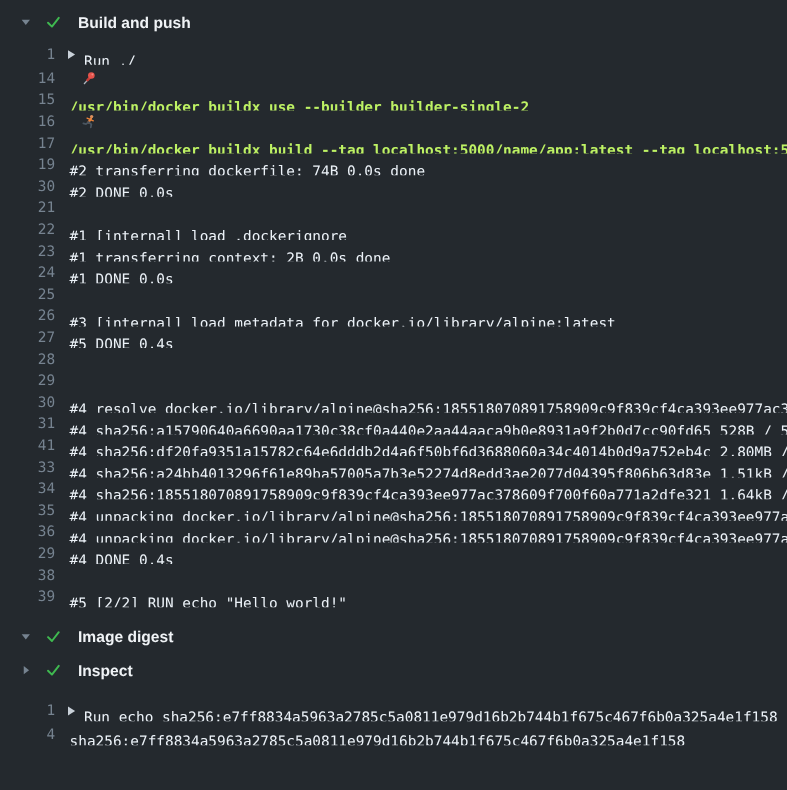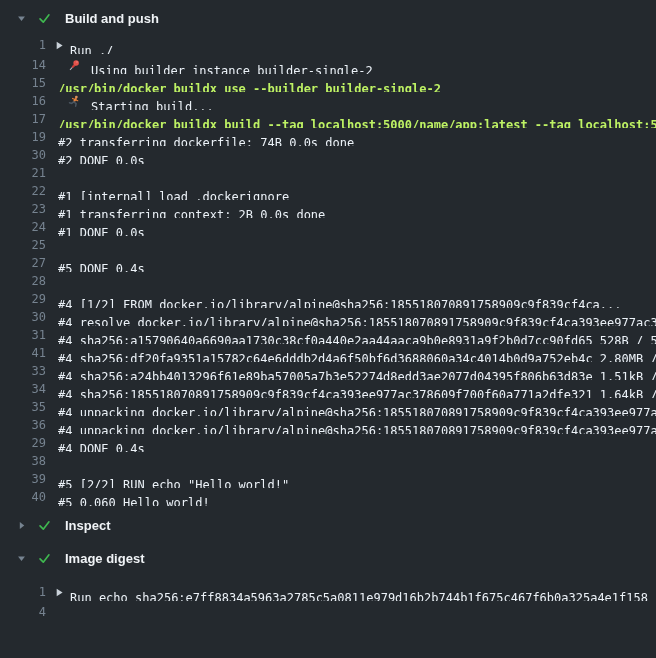--- a/index.html
+++ b/index.html
@@ -116,77 +116,77 @@
     </div>
     <div class="log-block log-block-build">
       <div class="log-line group-gap"><span class="gutter">1</span><span class="content run-cmd"><span class="run-arrow-wrap"><svg width="9" height="9" viewBox="0 0 16 16">
               <path d="M3 1.5L13.5 8L3 14.5z" fill="#c9d1d9"></path>
             </svg></span><span class="line-text">Run ./</span></span></div>
       <div class="log-line"><span class="gutter">14</span><span class="content"><span class="emoji-wrap"><svg width="13" height="13" viewBox="0 0 16 16">
               <path d="M2.5 13.5L7.2 8.3" stroke="#b0b6bf" stroke-width="1.3"></path>
               <path d="M6 9.5L8.8 6.7" stroke="#c93c37" stroke-width="2.6" stroke-linecap="round"></path>
               <circle cx="10" cy="4.8" r="3.4" fill="#e5534b"></circle>
               <circle cx="11.1" cy="3.7" r="1" fill="#f08a84"></circle>
-            </svg></span><span class="line-text">Using builder instance builder-single-2</span></span></div>
+            </svg></span></span></div>
       <div class="log-line cmd"><span class="gutter">15</span><span class="content"><span class="line-text">/usr/bin/docker buildx use --builder builder-single-2</span></span></div>
       <div class="log-line"><span class="gutter">16</span><span class="content"><span class="emoji-wrap"><svg width="13" height="13" viewBox="0 0 16 16">
               <circle cx="10.3" cy="2.6" r="1.7" fill="#d9905f"></circle>
               <path d="M9.6 4.8L7.2 8.4" stroke="#e8823a" stroke-width="2.4" stroke-linecap="round"></path>
               <path d="M12 7L8.6 5.6L5.6 4.2" stroke="#e8823a" stroke-width="1.4" stroke-linecap="round" fill="none"></path>
               <path d="M7.2 8.4L10 10.6L9.4 13.8" stroke="#4a5560" stroke-width="1.8" stroke-linecap="round" fill="none"></path>
               <path d="M7.2 8.4L4.4 10.4L1.8 9.6" stroke="#4a5560" stroke-width="1.8" stroke-linecap="round" fill="none"></path>
-            </svg></span><span class="line-text">Starting build...</span></span></div>
+            </svg></span></span></div>
       <div class="log-line cmd"><span class="gutter">17</span><span class="content"><span class="line-text">/usr/bin/docker buildx build --tag localhost:5000/name/app:latest --tag localhost:5000</span></span></div>
       <div class="log-line"><span class="gutter">19</span><span class="content"><span class="line-text">#2 transferring dockerfile: 74B 0.0s done</span></span></div>
       <div class="log-line"><span class="gutter">30</span><span class="content"><span class="line-text">#2 DONE 0.0s</span></span></div>
       <div class="log-line"><span class="gutter">21</span><span class="content"><span class="line-text"></span></span></div>
       <div class="log-line"><span class="gutter">22</span><span class="content"><span class="line-text">#1 [internal] load .dockerignore</span></span></div>
       <div class="log-line"><span class="gutter">23</span><span class="content"><span class="line-text">#1 transferring context: 2B 0.0s done</span></span></div>
       <div class="log-line"><span class="gutter">24</span><span class="content"><span class="line-text">#1 DONE 0.0s</span></span></div>
       <div class="log-line"><span class="gutter">25</span><span class="content"><span class="line-text"></span></span></div>
+      <div class="log-line"><span class="gutter">26</span><span class="content"><span class="line-text">#3 [internal] load metadata for docker.io/library/alpine:latest</span></span></div>
       <div class="log-line"><span class="gutter">27</span><span class="content"><span class="line-text">#5 DONE 0.4s</span></span></div>
       <div class="log-line"><span class="gutter">28</span><span class="content"><span class="line-text"></span></span></div>
-      <div class="log-line"><span class="gutter">29</span><span class="content"><span class="line-text">#4 [1/2] FROM docker.io/library/alpine@sha256:185518070891758909c9f839cf4ca...</span></span></div>
+      <div class="log-line"><span class="gutter">29</span></div>
       <div class="log-line"><span class="gutter">30</span><span class="content"><span class="line-text">#4 resolve docker.io/library/alpine@sha256:185518070891758909c9f839cf4ca393ee977ac378609f700f60a771a2dfe321</span></span></div>
       <div class="log-line"><span class="gutter">31</span><span class="content"><span class="line-text">#4 sha256:a15790640a6690aa1730c38cf0a440e2aa44aaca9b0e8931a9f2b0d7cc90fd65 528B / 528B</span></span></div>
       <div class="log-line"><span class="gutter">41</span><span class="content"><span class="line-text">#4 sha256:df20fa9351a15782c64e6dddb2d4a6f50bf6d3688060a34c4014b0d9a752eb4c 2.80MB / 2.80MB</span></span></div>
       <div class="log-line"><span class="gutter">33</span><span class="content"><span class="line-text">#4 sha256:a24bb4013296f61e89ba57005a7b3e52274d8edd3ae2077d04395f806b63d83e 1.51kB / 1.51kB</span></span></div>
       <div class="log-line"><span class="gutter">34</span><span class="content"><span class="line-text">#4 sha256:185518070891758909c9f839cf4ca393ee977ac378609f700f60a771a2dfe321 1.64kB / 1.64kB</span></span></div>
       <div class="log-line"><span class="gutter">35</span><span class="content"><span class="line-text">#4 unpacking docker.io/library/alpine@sha256:185518070891758909c9f839cf4ca393ee977ac378609f700f60a771a2dfe321</span></span></div>
       <div class="log-line"><span class="gutter">36</span><span class="content"><span class="line-text">#4 unpacking docker.io/library/alpine@sha256:185518070891758909c9f839cf4ca393ee977ac378609f700f60a771a2dfe321</span></span></div>
       <div class="log-line"><span class="gutter">29</span><span class="content"><span class="line-text">#4 DONE 0.4s</span></span></div>
       <div class="log-line"><span class="gutter">38</span><span class="content"><span class="line-text"></span></span></div>
       <div class="log-line"><span class="gutter">39</span><span class="content"><span class="line-text">#5 [2/2] RUN echo "Hello world!"</span></span></div>
-      <div class="log-line"><span class="gutter">40</span><span class="content"><span class="line-text">#5 0.060 Hello world!</span></span></div>
+    </div>
+    <div class="section-header hdr-digest">
+      <span class="toggle-wrap">
+        <svg width="11" height="11" viewBox="0 0 16 16">
+          <path d="M3 5h10L8 11.5z" fill="#768390"></path>
+        </svg>
+      </span>
+      <span class="check-wrap">
+        <svg width="13" height="13" viewBox="0 0 16 16">
+          <path d="M2.5 8.5L6.5 12.5L13.5 3.5" stroke="#3fb950" stroke-width="2" fill="none" stroke-linecap="round" stroke-linejoin="round"></path>
+        </svg>
+      </span>
+      <span class="section-title">Image digest</span>
     </div>
     <div class="section-header hdr-inspect">
       <span class="toggle-wrap">
         <svg width="11" height="11" viewBox="0 0 16 16">
           <path d="M5.5 3v10L12 8z" fill="#768390"></path>
         </svg>
       </span>
       <span class="check-wrap">
         <svg width="13" height="13" viewBox="0 0 16 16">
           <path d="M2.5 8.5L6.5 12.5L13.5 3.5" stroke="#3fb950" stroke-width="2" fill="none" stroke-linecap="round" stroke-linejoin="round"></path>
         </svg>
       </span>
       <span class="section-title">Inspect</span>
     </div>
-    <div class="section-header hdr-digest">
-      <span class="toggle-wrap">
-        <svg width="11" height="11" viewBox="0 0 16 16">
-          <path d="M3 5h10L8 11.5z" fill="#768390"></path>
-        </svg>
-      </span>
-      <span class="check-wrap">
-        <svg width="13" height="13" viewBox="0 0 16 16">
-          <path d="M2.5 8.5L6.5 12.5L13.5 3.5" stroke="#3fb950" stroke-width="2" fill="none" stroke-linecap="round" stroke-linejoin="round"></path>
-        </svg>
-      </span>
-      <span class="section-title">Image digest</span>
-    </div>
     <div class="log-block log-block-digest">
       <div class="log-line group-gap"><span class="gutter">1</span><span class="content run-cmd"><span class="run-arrow-wrap"><svg width="9" height="9" viewBox="0 0 16 16">
               <path d="M3 1.5L13.5 8L3 14.5z" fill="#c9d1d9"></path>
             </svg></span><span class="line-text">Run echo sha256:e7ff8834a5963a2785c5a0811e979d16b2b744b1f675c467f6b0a325a4e1f158</span></span></div>
-      <div class="log-line"><span class="gutter">4</span></div>
+      <div class="log-line"><span class="gutter">4</span><span class="content"><span class="line-text">sha256:e7ff8834a5963a2785c5a0811e979d16b2b744b1f675c467f6b0a325a4e1f158</span></span></div>
     </div>
   </div>
 
 </body></html>

